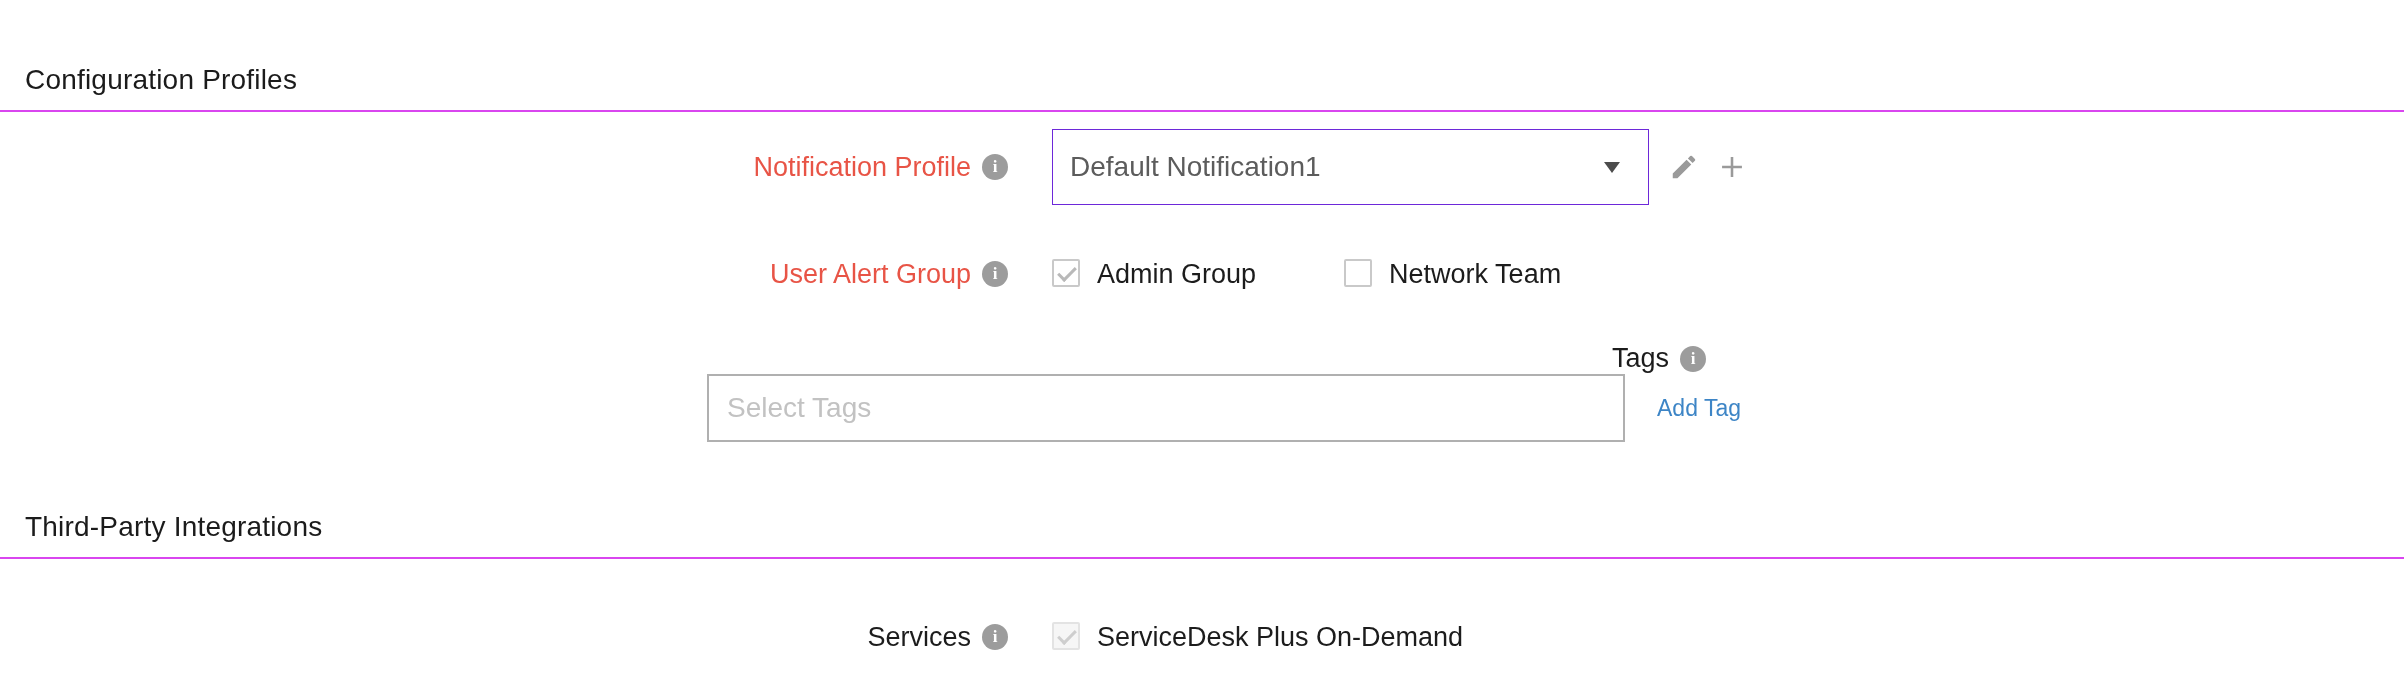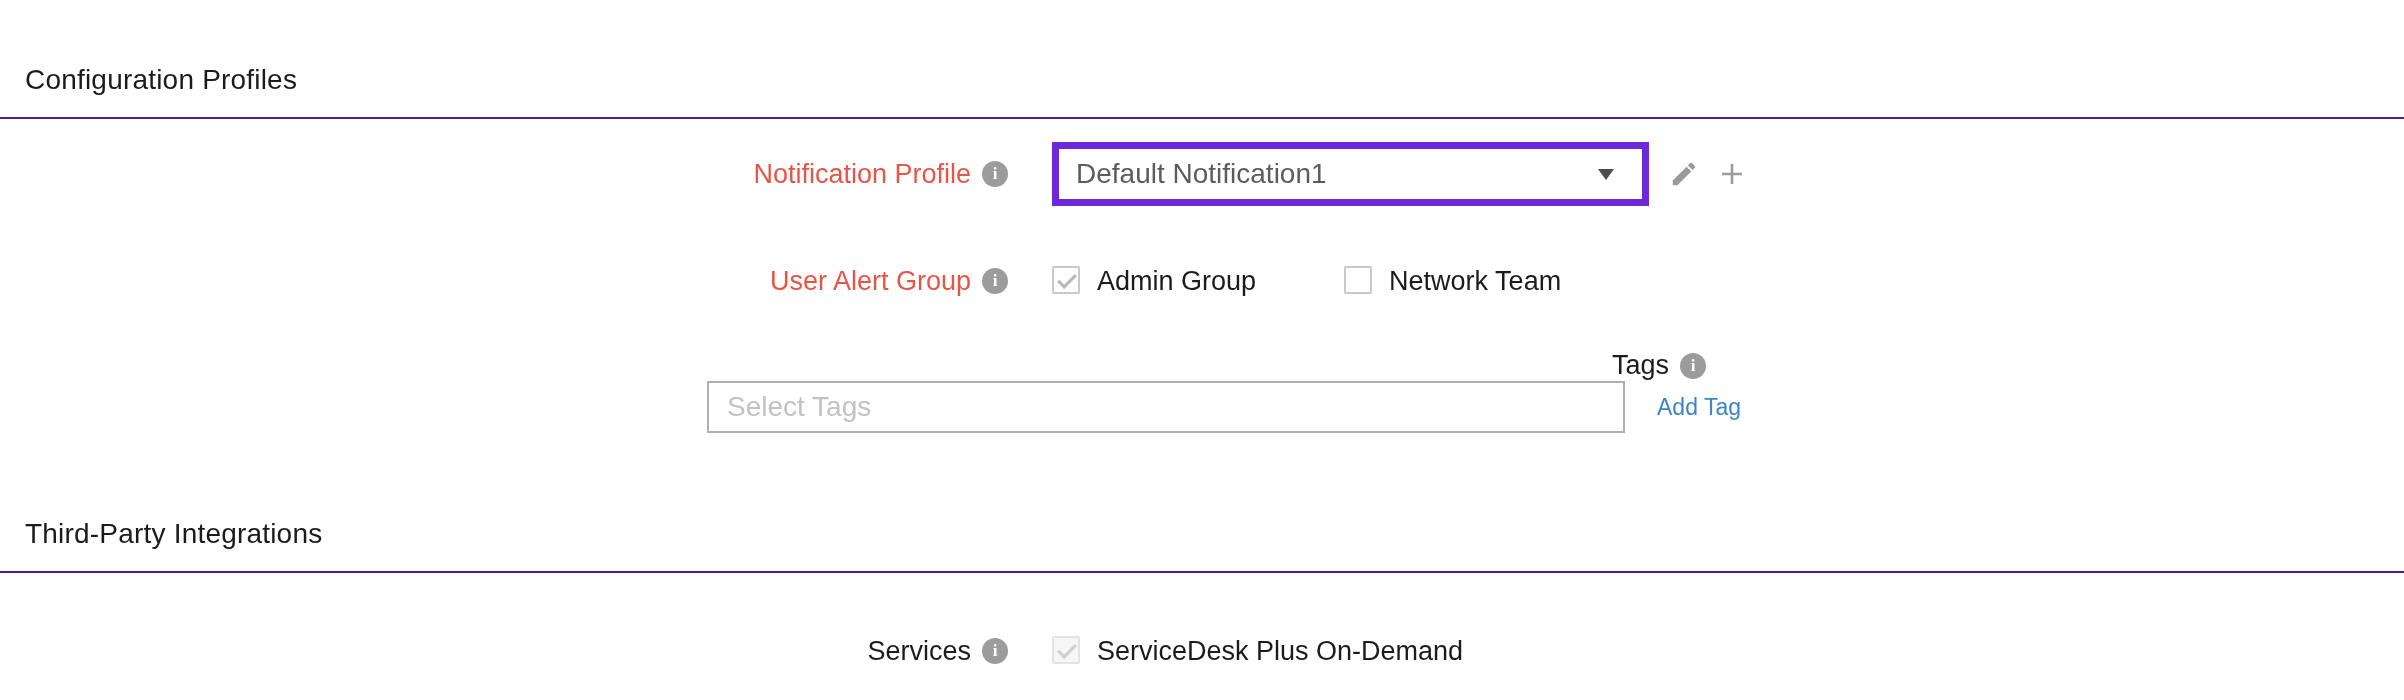--- a/index.html
+++ b/index.html
@@ -7,22 +7,22 @@
     width: 2404px; height: 700px;
     background: #ffffff;
     font-family: "Liberation Sans", sans-serif;
     color: #1c1c1c;
     overflow: hidden;
   }
   .section-header {
     font-size: 28px;
     font-weight: 500;
     color: #1b1b1b;
-    padding: 0 0 21px 25px;
-    border-bottom: 2px solid #4c1d95;
+    padding: 0 0 14px 25px;
+    border-bottom: 2px solid #d946ef;
     letter-spacing: 0.2px;
   }
   .section-header.first { margin-top: 64px; }
   .section-header.second { margin-top: 98px; }
 
   .form-row { display: flex; align-items: center; }
   .row-notification { margin-top: 22px; height: 66px; }
   .row-alert-group  { margin-top: 52px; height: 44px; }
   .row-tags         { margin-top: 47px; height: 70px; flex-direction: column; }
   .row-services     { margin-top: 56px; height: 44px; }
@@ -55,22 +55,22 @@
     align-items: center;
     justify-content: center;
     flex: none;
     cursor: default;
     font-family: "Liberation Serif", serif;
   }
 
   
   .dropdown {
     position: relative;
-    width: 597px; height: 64px;
-    border: 7px solid #6d28d9;
+    width: 597px; height: 76px;
+    border: 1px solid #6d28d9;
     background: #fff;
     display: flex;
     align-items: center;
     padding-left: 17px;
     cursor: pointer;
   }
   .dropdown-value { font-size: 28px; color: #5c5c5c; }
   .caret {
     position: absolute;
     right: 28px; top: 50%;
@@ -108,21 +108,21 @@
     background: #f6f6f6;
     border-color: #e3e3e3;
   }
   .checkbox.disabled.checked::after {
     border-color: #cecece;
   }
   .checkbox-label { font-size: 27px; color: #1c1c1c; white-space: nowrap; }
 
   
   .tags-input {
-    width: 918px; height: 52px;
+    width: 918px; height: 68px;
     border: 2px solid #b0b0b0;
     font-size: 28px;
     color: #444;
     padding: 0 18px;
     outline: none;
     background: #fff;
   }
   .tags-input::placeholder { color: #c2c2c2; opacity: 1; }
   .link {
     margin-left: 32px;

